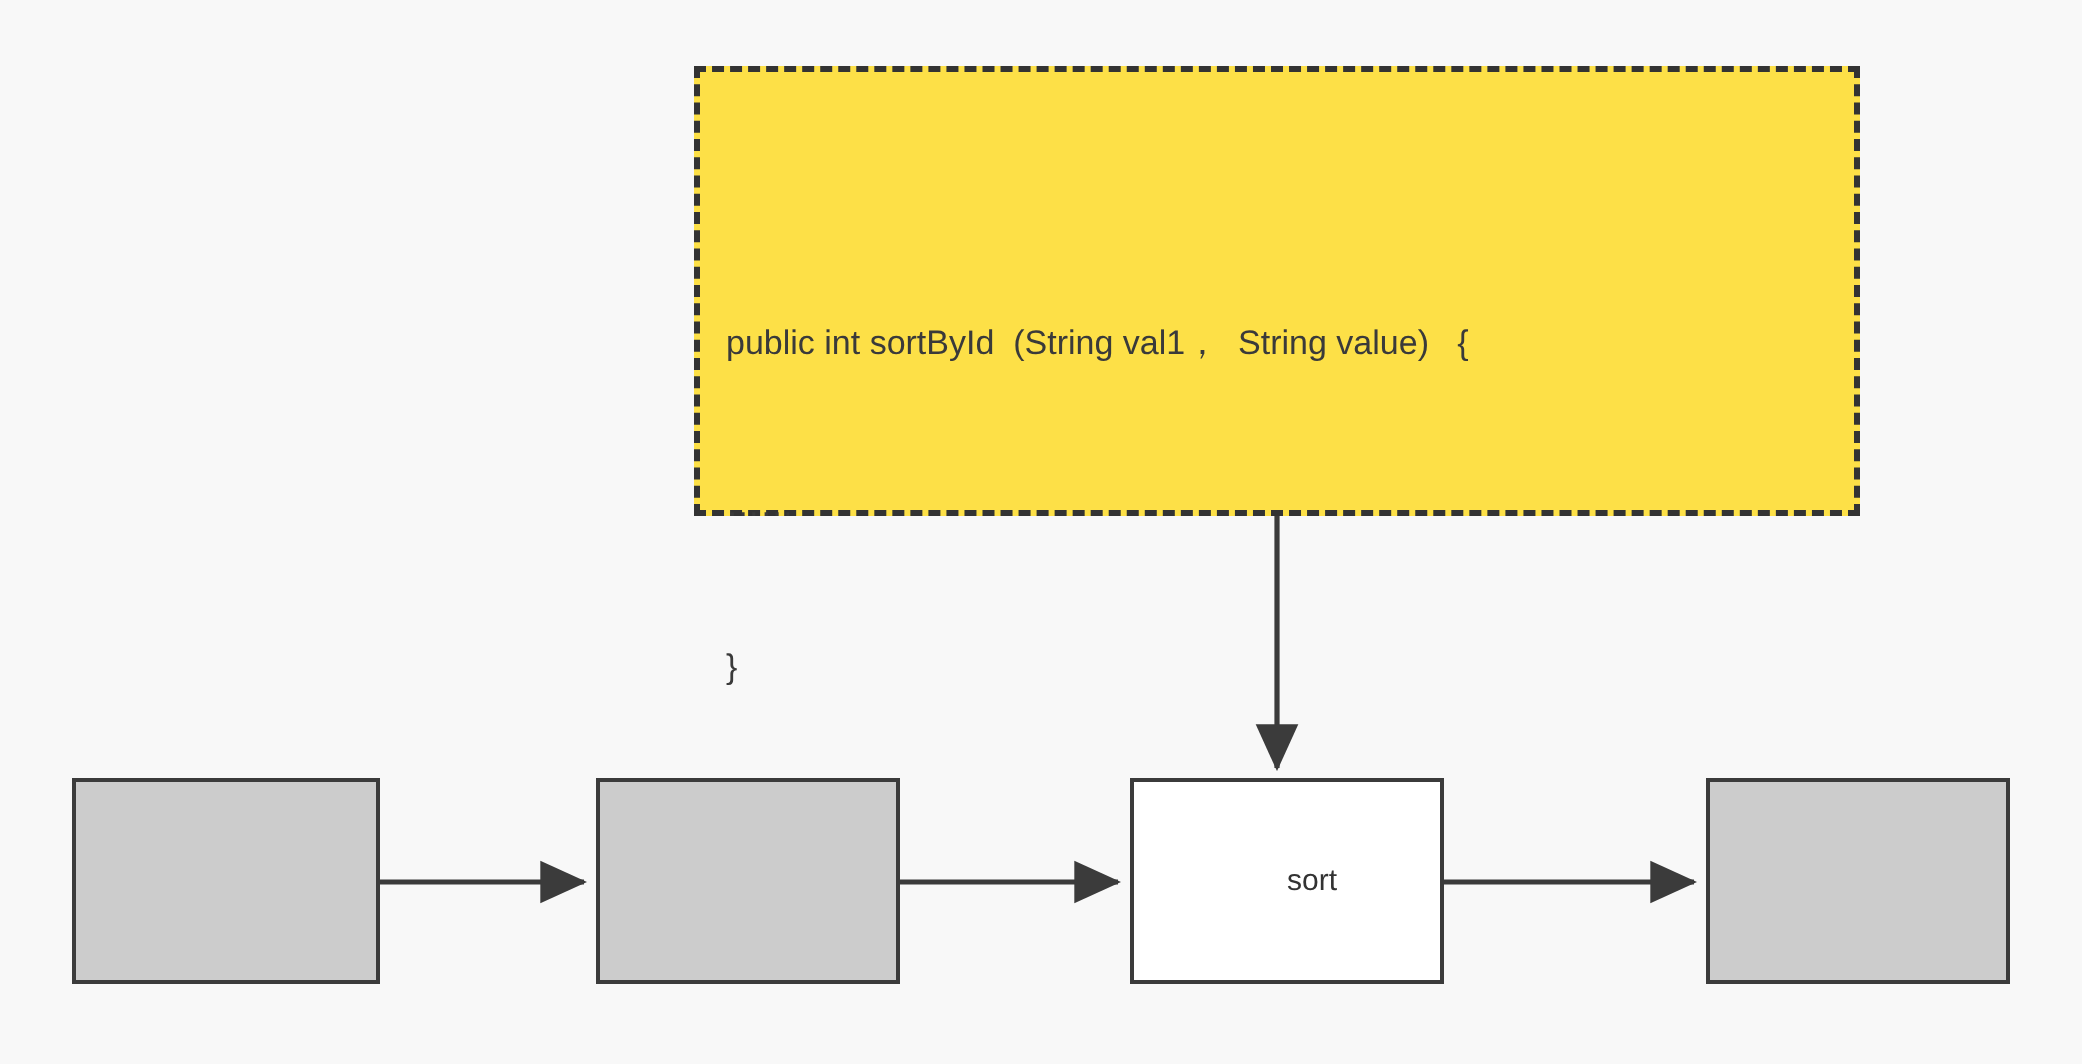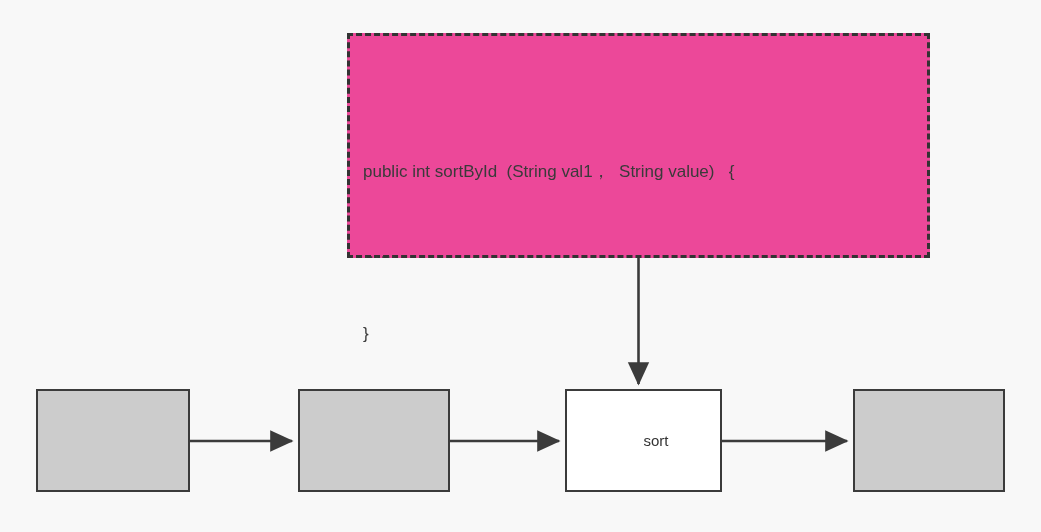--- a/index.html
+++ b/index.html
@@ -20,21 +20,21 @@
     height: 532px;
   }
 
   
   .code-box {
     position: absolute;
     left: 347px;
     top: 33px;
     width: 583px;
     height: 225px;
-    background: #ec4899;
+    background: #fde047;
     border: 3px dashed #333333;
     box-sizing: border-box;
   }
 
   .code-text {
     position: absolute;
     left: 13px;
     top: 68px;
     right: 10px;
     font-size: 17px;

